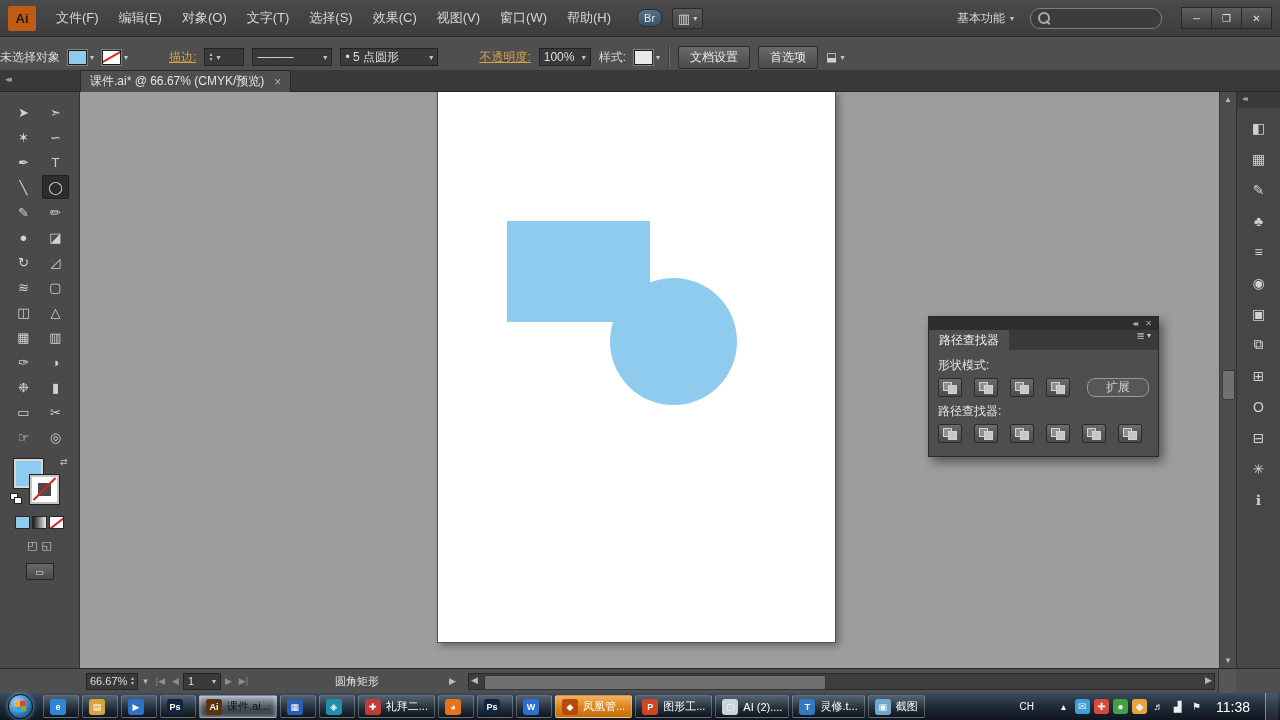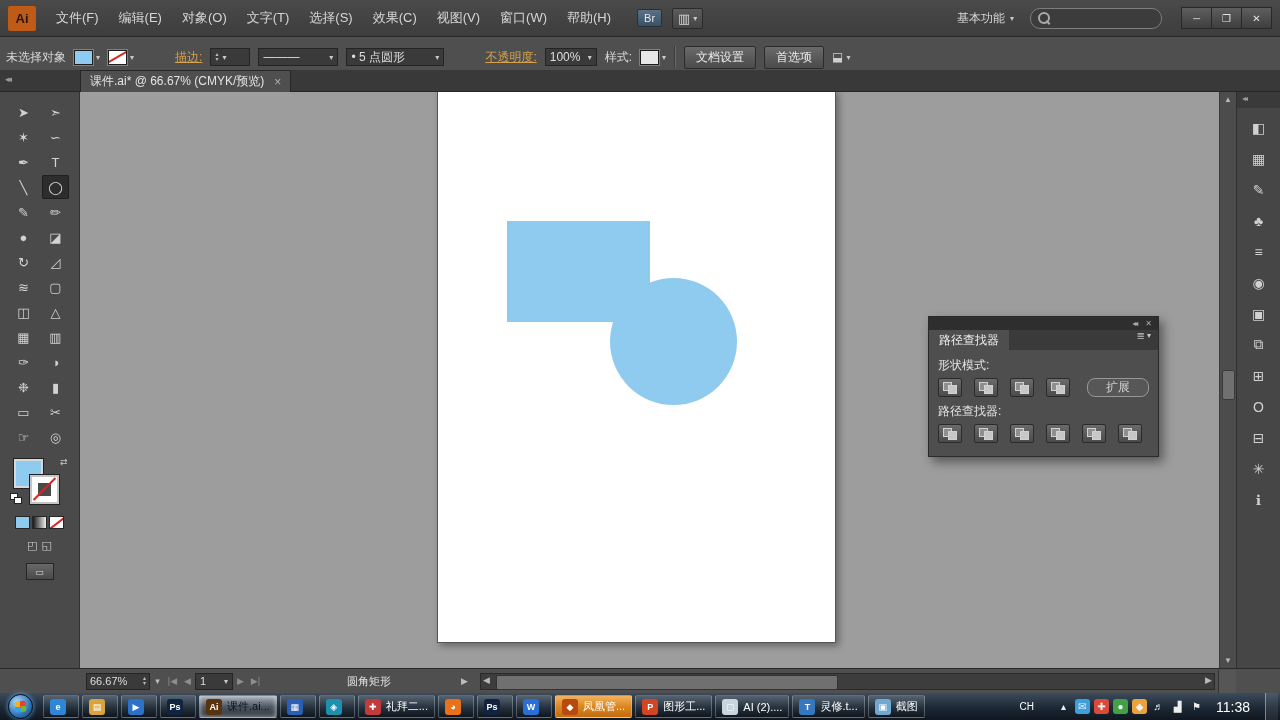--- a/index.html
+++ b/index.html
@@ -11,39 +11,39 @@
 
   
   .menubar{position:absolute;left:0;top:0;width:1280px;height:37px;box-sizing:border-box;
            background:linear-gradient(#4a4a4a,#3d3d3d);border-bottom:1px solid #282828;
            display:flex;align-items:center;color:#d6d6d6;font-size:13px;}
   .ai-logo{width:28px;height:25px;margin:0 10px 0 8px;background:#bf5b16;color:#2a1507;
            font-weight:bold;display:flex;align-items:center;justify-content:center;border-radius:2px;flex:none;}
   .menus{display:flex;align-items:center;}
   .menu-item{padding:0 10px;white-space:nowrap;}
   .br-btn{margin-left:16px;background:linear-gradient(#5a7084,#3a5064);border:1px solid #26303a;
-          border-radius:2px;padding:2px 6px;font-size:11px;color:#dfe9f2;}
+          border-radius:8px;padding:2px 6px;font-size:11px;color:#dfe9f2;}
   .layout-btn{margin-left:10px;display:flex;align-items:center;gap:3px;padding:2px 5px;
           border:1px solid #2a2a2a;border-radius:2px;background:linear-gradient(#5b5b5b,#454545);}
   .mb-spacer{flex:1;}
   .workspace{display:flex;align-items:center;gap:5px;margin-right:16px;font-size:12px;}
   .search{width:116px;height:19px;border:1px solid #7d7d7d;border-radius:10px;background:#3c3c3c;
           display:flex;align-items:center;padding:0 7px;margin-right:20px;}
   .search input{flex:1;background:transparent;border:0;outline:0;color:#ddd;font-size:11px;min-width:0;}
   .mag{width:8px;height:8px;border:2px solid #aaa;border-radius:50%;position:relative;margin-right:5px;flex:none;}
   .mag::after{content:"";position:absolute;width:2px;height:5px;background:#aaa;left:7px;top:6px;transform:rotate(-45deg);}
   .win-btns{display:flex;margin-right:8px;}
   .win-btn{width:29px;height:20px;background:linear-gradient(#5e5e5e,#3e3e3e);border:1px solid #282828;
            display:flex;align-items:center;justify-content:center;font-size:10px;color:#e2e2e2;margin-left:-1px;}
   .dd{font-size:8px;color:#c8c8c8;}
 
   
   .controlbar{position:absolute;left:0;top:37px;width:1280px;height:41px;box-sizing:border-box;
               background:#4f4f4f;border-bottom:1px solid #262626;display:flex;align-items:center;
-              gap:8px;padding-left:6px;color:#d8d8d8;}
+              gap:8px;padding-left:0;color:#d8d8d8;}
   .swatch-dd{display:flex;align-items:center;gap:3px;}
   .swatch{width:17px;height:13px;border:1px solid #1e1e1e;box-shadow:0 0 0 1px #808080;}
   .fillcolor{background:var(--shape-blue,#8FCBEE);}
   .strokecolor{background:#fff;position:relative;overflow:hidden;}
   .strokecolor::after{content:"";position:absolute;left:-4px;right:-4px;top:5px;height:2px;background:#d22;transform:rotate(-30deg);}
   .link{color:var(--accent-orange,#D8A24B);text-decoration:underline;margin-left:33px;}
   .combo{height:18px;background:#3a3a3a;border:1px solid #242424;display:flex;align-items:center;
          padding:0 4px;gap:4px;color:#ddd;box-sizing:border-box;}
   .combo .val{flex:1;white-space:nowrap;overflow:hidden;}
   .spin{display:inline-flex;flex-direction:column;font-size:6px;line-height:5px;color:#bbb;}
@@ -123,21 +123,21 @@
   .vs-up{top:3px;} .vs-down{bottom:3px;}
   .vs-thumb{position:absolute;left:2px;top:278px;width:11px;height:28px;background:#707070;border:1px solid #3a3a3a;border-radius:2px;}
   .dock{position:absolute;left:1236px;top:92px;width:44px;height:576px;background:#464646;border-left:1px solid #303030;box-sizing:border-box;}
   .dock-head{height:14px;background:#3a3a3a;color:#999;font-size:8px;padding:2px 0 0 5px;letter-spacing:-2px;}
   .dock-icons{display:flex;flex-direction:column;align-items:center;gap:10px;margin-top:9px;}
   .dock-ico{width:30px;height:21px;display:flex;align-items:center;justify-content:center;color:#d0d0d0;font-size:14px;}
 
   
   .statusbar{position:absolute;left:0;top:668px;width:1280px;height:25px;box-sizing:border-box;
              background:#4f4f4f;border-top:1px solid #2b2b2b;display:flex;align-items:center;color:#ddd;font-size:11px;}
-  .zoom-box{margin-left:86px;width:64px;height:17px;background:#3a3a3a;border:1px solid #242424;
+  .zoom-box{margin-left:86px;width:52px;height:17px;background:#3a3a3a;border:1px solid #242424;
             display:flex;align-items:center;justify-content:space-between;padding:0 3px;box-sizing:border-box;flex:none;}
   .sb-btn{width:15px;text-align:center;color:#bdbdbd;font-size:9px;flex:none;}
   .sb-btn.dim{color:#8e8e8e;}
   .ab-box{width:38px;height:17px;background:#3a3a3a;border:1px solid #242424;display:flex;align-items:center;
           justify-content:space-between;padding:0 4px;box-sizing:border-box;flex:none;}
   .tool-name{margin-left:84px;white-space:nowrap;color:#e2e2e2;}
   .opt-arrow{margin-left:66px;}
   .hscroll{position:relative;flex:1;height:17px;margin:0 3px 0 8px;background:#3d3d3d;border:1px solid #2a2a2a;box-sizing:border-box;}
   .hs-arrow{position:absolute;top:1px;color:#b8b8b8;font-size:9px;}
   .hs-arrow.left{left:2px;} .hs-arrow.right{right:2px;}

